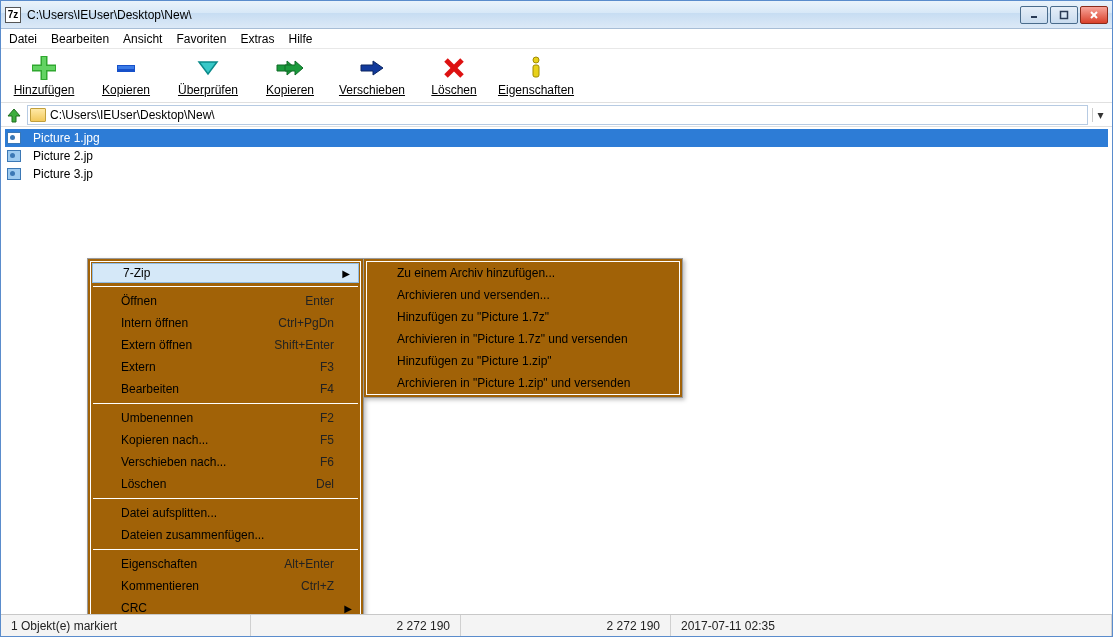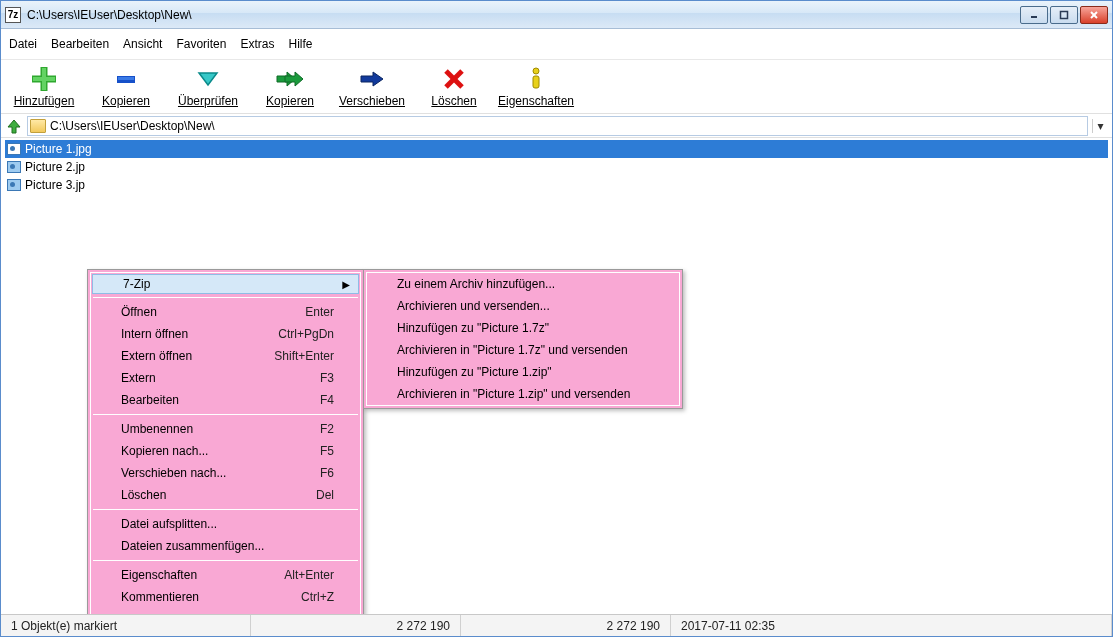--- a/index.html
+++ b/index.html
@@ -6,50 +6,50 @@
   html, body { margin: 0; padding: 0; background: #fff; }
   .window { width: 1113px; height: 637px; border: 1px solid #5a8ccc; background: #fff; display: flex; flex-direction: column; }
   .titlebar { height: 28px; background: linear-gradient(to bottom, #eaf3fb 0%, #d7e8f7 45%, #c7ddf2 46%, #dce9f7 100%); display: flex; align-items: center; padding: 0 4px; border-bottom: 1px solid #a7bdd6; }
   .title-icon { width: 16px; height: 16px; border: 1px solid #555; display: inline-flex; align-items: center; justify-content: center; font-size: 10px; font-weight: bold; margin-right: 6px; background:#fff;}
   .title-text { flex: 1; color: #000; }
   .win-controls { display: flex; gap: 2px;}
   .win-btn { width: 28px; height: 18px; border: 1px solid #4a6c8c; border-radius: 2px; display:flex; align-items:center; justify-content:center; background: linear-gradient(to bottom,#e6eef7,#c9dcef); }
   .win-btn.close { background: linear-gradient(to bottom,#f7a59a,#d9402a); border-color:#8a2a1a; color:#fff;}
   .win-btn svg { display:block; }
 
-  .menubar { height: 31px; display: flex; align-items: center; gap: 14px; padding: 0 8px; background:#fff; border-bottom:1px solid #e8e8e8;}
+  .menubar { height: 20px; display: flex; align-items: center; gap: 14px; padding: 0 8px; background:#fff; border-bottom:1px solid #e8e8e8;}
   .menubar span { color:#000; cursor:default;}
 
   .toolbar { height: 54px; display: flex; align-items: center; padding: 2px 2px; border-bottom:1px solid #e0e0e0; background:#fff;text-decoration:underline;}
   .tool-btn { width: 82px; height: 50px; display:flex; flex-direction:column; align-items:center; justify-content:center; gap:2px; }
   .tool-btn .ico { height:26px; display:flex; align-items:center; justify-content:center;}
   .tool-btn span.lbl { font-size:12px; color:#000;}
 
   .pathbar { height: 24px; display:flex; align-items:center; padding:0 4px; border-bottom:1px solid #e0e0e0; gap:4px; background:#fff;}
   .path-input-wrap { flex:1; display:flex; align-items:center; border:1px solid #b7cbe3; height:20px; background:#fff; padding:0 2px;}
   .path-folder-ico { width:16px; height:14px; background:linear-gradient(to bottom,#ffe9a6,#f2c95c); border:1px solid #c2a03c; border-radius:1px; margin-right:4px;}
   .path-text { flex:1; color:#000; }
   .path-drop { width:16px; text-align:center; color:#333; border-left:1px solid #ccc;}
 
   .filelist { flex:1; background:#fff; overflow:hidden; position:relative; padding:2px 4px;}
-  .file-row { height:18px; display:flex; align-items:center; gap:4px; padding:0 2px;}
+  .file-row { height:18px; display:flex; align-items:center; gap:12px; padding:0 2px;}
   .file-row.selected { background:#2d7cd6; color:#fff;}
   .file-row.selected .file-ico { background:#fff;}
   .file-ico { width:14px; height:12px; background:#9ecbf0; border:1px solid #3b78b5; position:relative;}
   .file-ico::before { content:""; position:absolute; top:2px; left:2px; width:5px; height:5px; background:#3b78b5; border-radius:50%;}
 
   .statusbar { height:22px; border-top:1px solid #c8c8c8; display:flex; background:#f4f4f4;}
   .status-cell { padding:0 10px; height:100%; display:flex; align-items:center; border-right:1px solid #d0d0d0; color:#222;}
   .status-cell:first-child { width:250px;}
   .status-cell:nth-child(2){ width:210px; justify-content:flex-end;}
   .status-cell:nth-child(3){ width:210px; justify-content:flex-end;}
   .status-cell:nth-child(4){ flex:1;}
 
   
-  .ctx-menu { position:absolute; background:#f9a8d4; border:1px solid #9a9a9a; box-shadow:2px 2px 4px rgba(0,0,0,0.25); padding:2px;}
+  .ctx-menu { position:absolute; background:#a16207; border:1px solid #9a9a9a; box-shadow:2px 2px 4px rgba(0,0,0,0.25); padding:2px;}
   .ctx-menu .inner { border:1px solid #fff; }
   .ctx-item { display:flex; align-items:center; height:22px; padding:0 26px 0 30px; position:relative; white-space:nowrap;}
   .ctx-item .shortcut { position:absolute; right:26px; color:#222;}
   .ctx-item .arrow { position:absolute; right:8px; font-size:10px;}
   .ctx-item.hl { background:#d5e8f8; border:1px solid #8fbce6; height:20px; margin:1px 1px;}
   .ctx-sep { height:1px; margin:3px 2px; background:#d0d0d0; border-bottom:1px solid #fff;}
 
   #ctx-main { top:131px; left:86px; width:277px;}
   #ctx-sub  { top:131px; left:362px; width:320px;}
 

